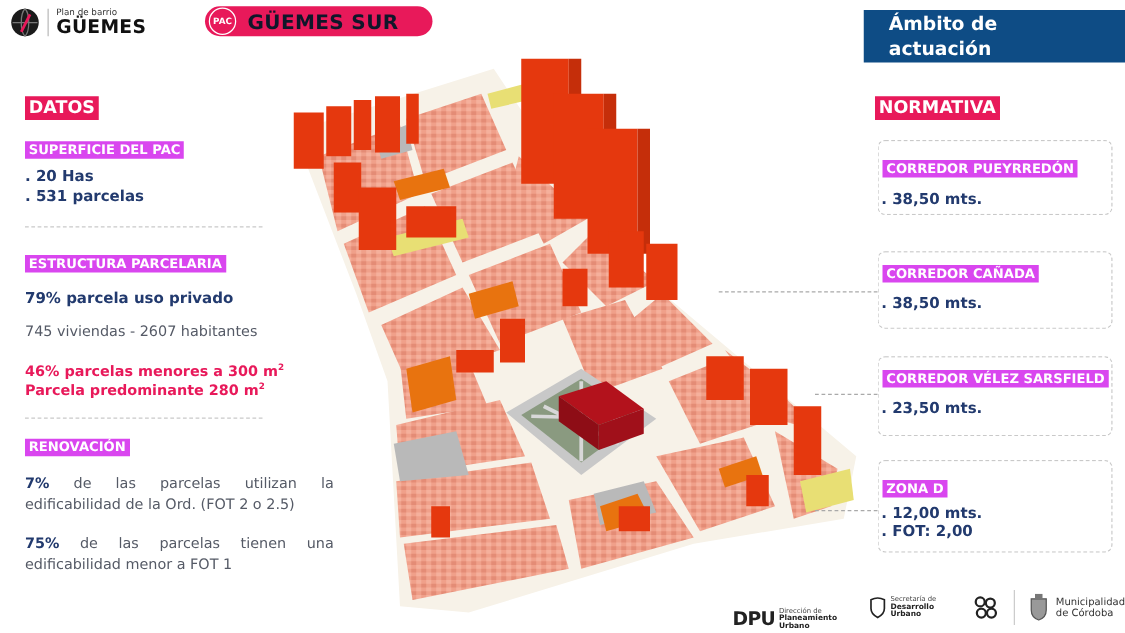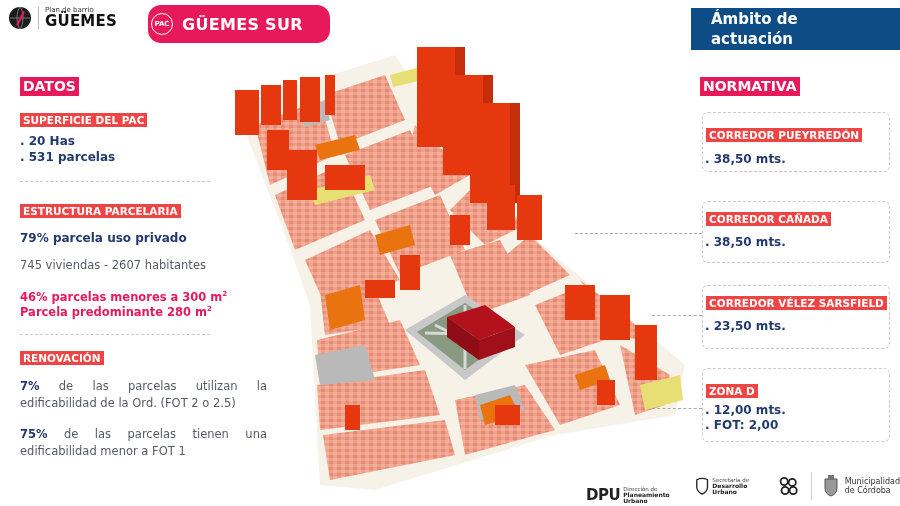--- a/index.html
+++ b/index.html
@@ -9,29 +9,29 @@
   .abs { position: absolute; }
 
   
   .logo { left: 8px; top: 6px; display: flex; align-items: center; gap: 4px; }
   .logo-globe { width: 24px; height: 24px; }
   .logo-sep { width: 1px; height: 22px; background: #bbbbbb; margin: 0 2px; }
   .logo-text { display: flex; flex-direction: column; line-height: 1; }
   .logo-small { font-size: 7px; color: #333; }
   .logo-big { font-size: 15px; font-weight: bold; color: #111; letter-spacing: 0.2px; }
 
-  .pac-pill { left: 148px; top: 5px; width: 182px; height: 38px; background: #e8195a; border-radius: 13px; display: flex; align-items: center; padding-left: 3px; }
+  .pac-pill { left: 164px; top: 5px; width: 182px; height: 24px; background: #e8195a; border-radius: 13px; display: flex; align-items: center; padding-left: 3px; }
   .pac-badge { width: 22px; height: 22px; border-radius: 50%; border: 1.5px solid #ffffff; color: #fff; font-size: 7px; font-weight: bold; display: flex; align-items: center; justify-content: center; }
-  .pac-title { color: #ffffff; font-size: 16px; font-weight: bold; margin-left: 9px; letter-spacing: 0.3px; }
+  .pac-title { color: #0f172a; font-size: 16px; font-weight: bold; margin-left: 9px; letter-spacing: 0.3px; }
 
   .ambito { left: 691px; top: 8px; background: #0e4c85; color: #fff; font-size: 15px; font-weight: bold; padding: 1px 20px; line-height: 20px; }
 
   
   .pink-label { background: #e8195a; color: #fff; font-weight: bold; font-size: 14px; line-height: 19px; padding: 0 3px; }
-  .blue-label { background: #ef4444; color: #fff; font-weight: bold; font-size: 10.5px; line-height: 14px; padding: 0 3px; white-space: nowrap; }
+  .blue-label { background: #d946ef; color: #fff; font-weight: bold; font-size: 10.5px; line-height: 14px; padding: 0 3px; white-space: nowrap; }
   .dark-text { color: #223a6e; font-weight: bold; font-size: 12px; line-height: 17px; }
   .grey-text { color: #555a66; font-size: 11.5px; line-height: 17px; }
   .pink-text { color: #e8195a; font-weight: bold; font-size: 11.5px; line-height: 16px; }
   .pink-text sup { font-size: 7px; vertical-align: 5px; }
   .just { text-align: justify; text-align-last: left; }
 
   .divider { height: 0; border-top: 1.5px dashed #c9c9c9; }
 
   
   .norm-box { border: 1.5px dashed #c9c9c9; border-radius: 6px; }

